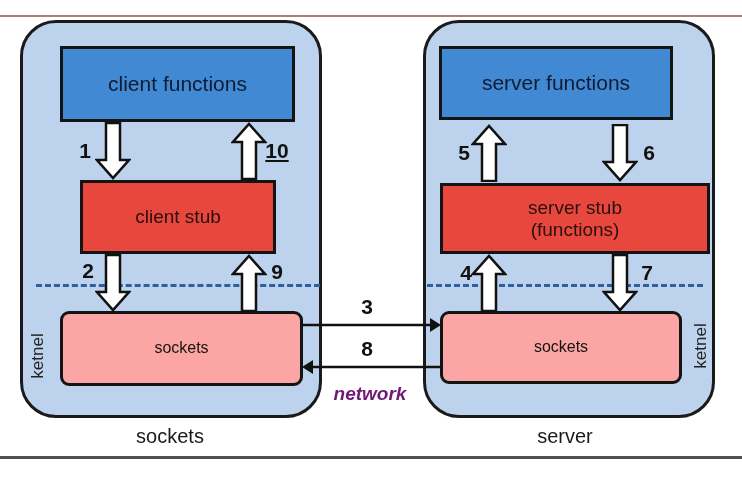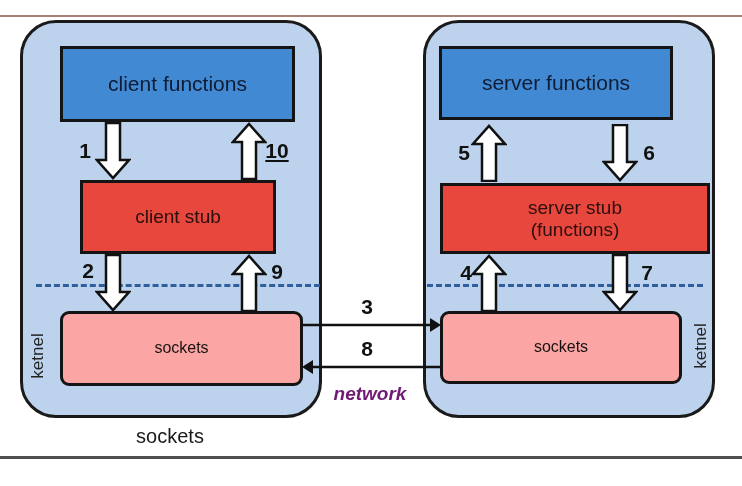--- a/index.html
+++ b/index.html
@@ -137,16 +137,17 @@
   <span class="stepnum" style="left:632px;top:261px;">7</span>
   <span class="stepnum" style="left:352px;top:295px;">3</span>
   <span class="stepnum" style="left:352px;top:337px;">8</span>
 
   <div class="vlabel" style="left:-2px;top:346px;">ketnel</div>
   <div class="vlabel" style="left:661px;top:336px;">ketnel</div>
 
   <div class="network">network</div>
 
   <div class="plabel" style="left:110px;">sockets</div>
+  <div class="plabel" style="left:505px;">server</div>
 
   <div class="rule bottom-rule"></div>
 
 </div>
 
 </body></html>

